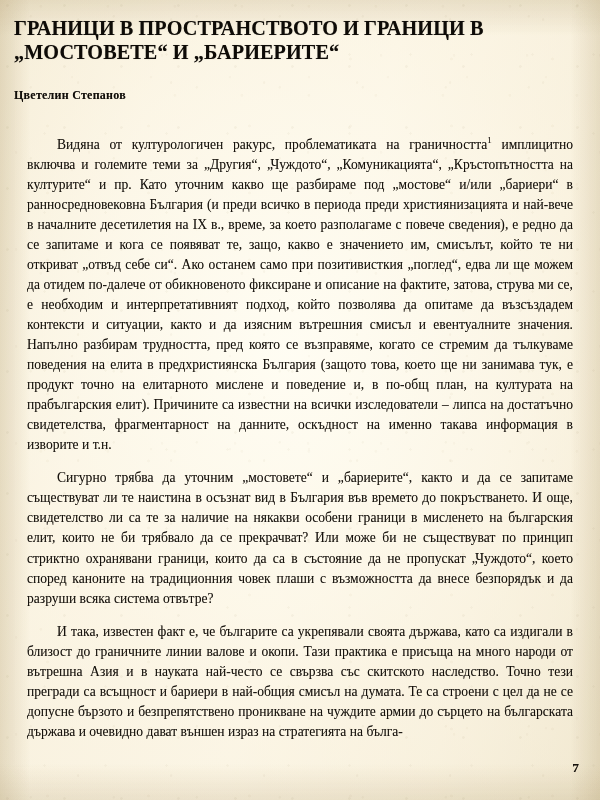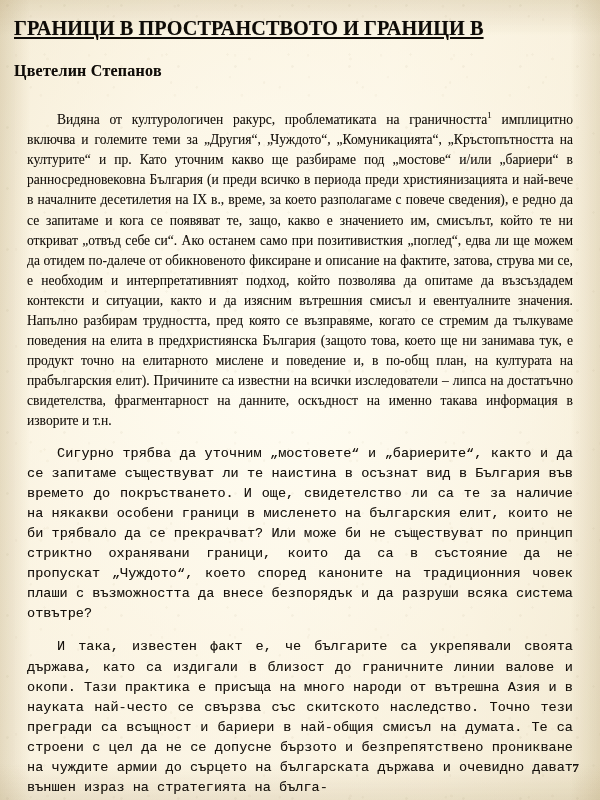--- a/index.html
+++ b/index.html
@@ -79,27 +79,27 @@
     margin: 0;
     padding-top: 16px;
     font-size: 20.2px;
     line-height: 24.3px;
     font-weight: bold;
     letter-spacing: .1px;
     text-transform: none;
     color: #0e0b07;
     text-shadow: 0 0 .7px rgba(20,16,12,.42);
   }
-  .article-title .tline { display: block; white-space: nowrap; text-decoration: underline; }
+  .article-title .tline { display: block; white-space: nowrap; }
 
   
   .author {
     margin: 0;
     padding-top: 22px;
-    font-size: 16px;
+    font-size: 12px;
     line-height: 17px;
     font-weight: bold;
     letter-spacing: .25px;
     color: #100d09;
     text-shadow: 0 0 .6px rgba(20,16,12,.4);
   }
 
   
   .body-text {
     padding-top: 18px;
@@ -108,21 +108,21 @@
     text-align: justify;
     text-justify: inter-word;
     color: #16120d;
     hyphens: manual;
     text-shadow: 0 0 .55px rgba(22,18,13,.34);
   }
   .body-text p {
     margin: 13px;
     text-indent: 30px;
   }
-  .body-text p + p { margin-top: 0; font-family: Liberation Mono, monospace; }
+  .body-text p + p { margin-top: 0; }
   sup.fn {
     font-size: 9px;
     vertical-align: super;
     line-height: 0;
   }
 
   
   .folio {
     position: absolute;
     right: 21px;
@@ -137,20 +137,21 @@
 <body>
 
 <div class="page">
 
   <div class="edge-shade"></div>
 
   <div class="content">
 
     <h1 class="article-title">
       <span class="tline">ГРАНИЦИ В ПРОСТРАНСТВОТО И ГРАНИЦИ В</span>
+      <span class="tline">„МОСТОВЕТЕ“ И „БАРИЕРИТЕ“</span>
     </h1>
 
     <p class="author">Цветелин Степанов</p>
 
     <div class="body-text">
 
       <p><span>Видяна от културологичен ракурс, проблематиката на граничността</span><sup class="fn">1</sup><span> имплицитно включва и големите теми за „Другия“, „Чуждото“, „Комуникацията“, „Кръстопътността на културите“ и пр. Като уточним какво ще разбираме под „мостове“ и/или „бариери“ в ранносредновековна България (и преди всичко в периода преди християнизацията и най-вече в началните десетилетия на IX в., време, за което разполагаме с повече сведения), е редно да се запитаме и кога се появяват те, защо, какво е значението им, смисълът, който те ни откриват „отвъд себе си“. Ако останем само при позитивисткия „поглед“, едва ли ще можем да отидем по-далече от обикновеното фиксиране и описание на фактите, затова, струва ми се, е необходим и интерпретативният подход, който позволява да опитаме да възсъздадем контексти и ситуации, както и да изясним вътрешния смисъл и евентуалните значения. Напълно разбирам трудността, пред която се възправяме, когато се стремим да тълкуваме поведения на елита в предхристиянска България (защото това, което ще ни занимава тук, е продукт точно на елитарното мислене и поведение и, в по-общ план, на културата на прабългарския елит). Причините са известни на всички изследователи – липса на достатъчно свидетелства, фрагментарност на данните, оскъдност на именно такава информация в изворите и т.н.</span></p>
 
       <p><span>Сигурно трябва да уточним „мостовете“ и „бариерите“, както и да се запитаме съществуват ли те наистина в осъзнат вид в България във времето до покръстването. И още, свидетелство ли са те за наличие на някакви особени граници в мисленето на българския елит, които не би трябвало да се прекрачват? Или може би не съществуват по принцип стриктно охранявани граници, които да са в състояние да не пропускат „Чуждото“, което според каноните на традиционния човек плаши с възможността да внесе безпорядък и да разруши всяка система отвътре?</span></p>
 

